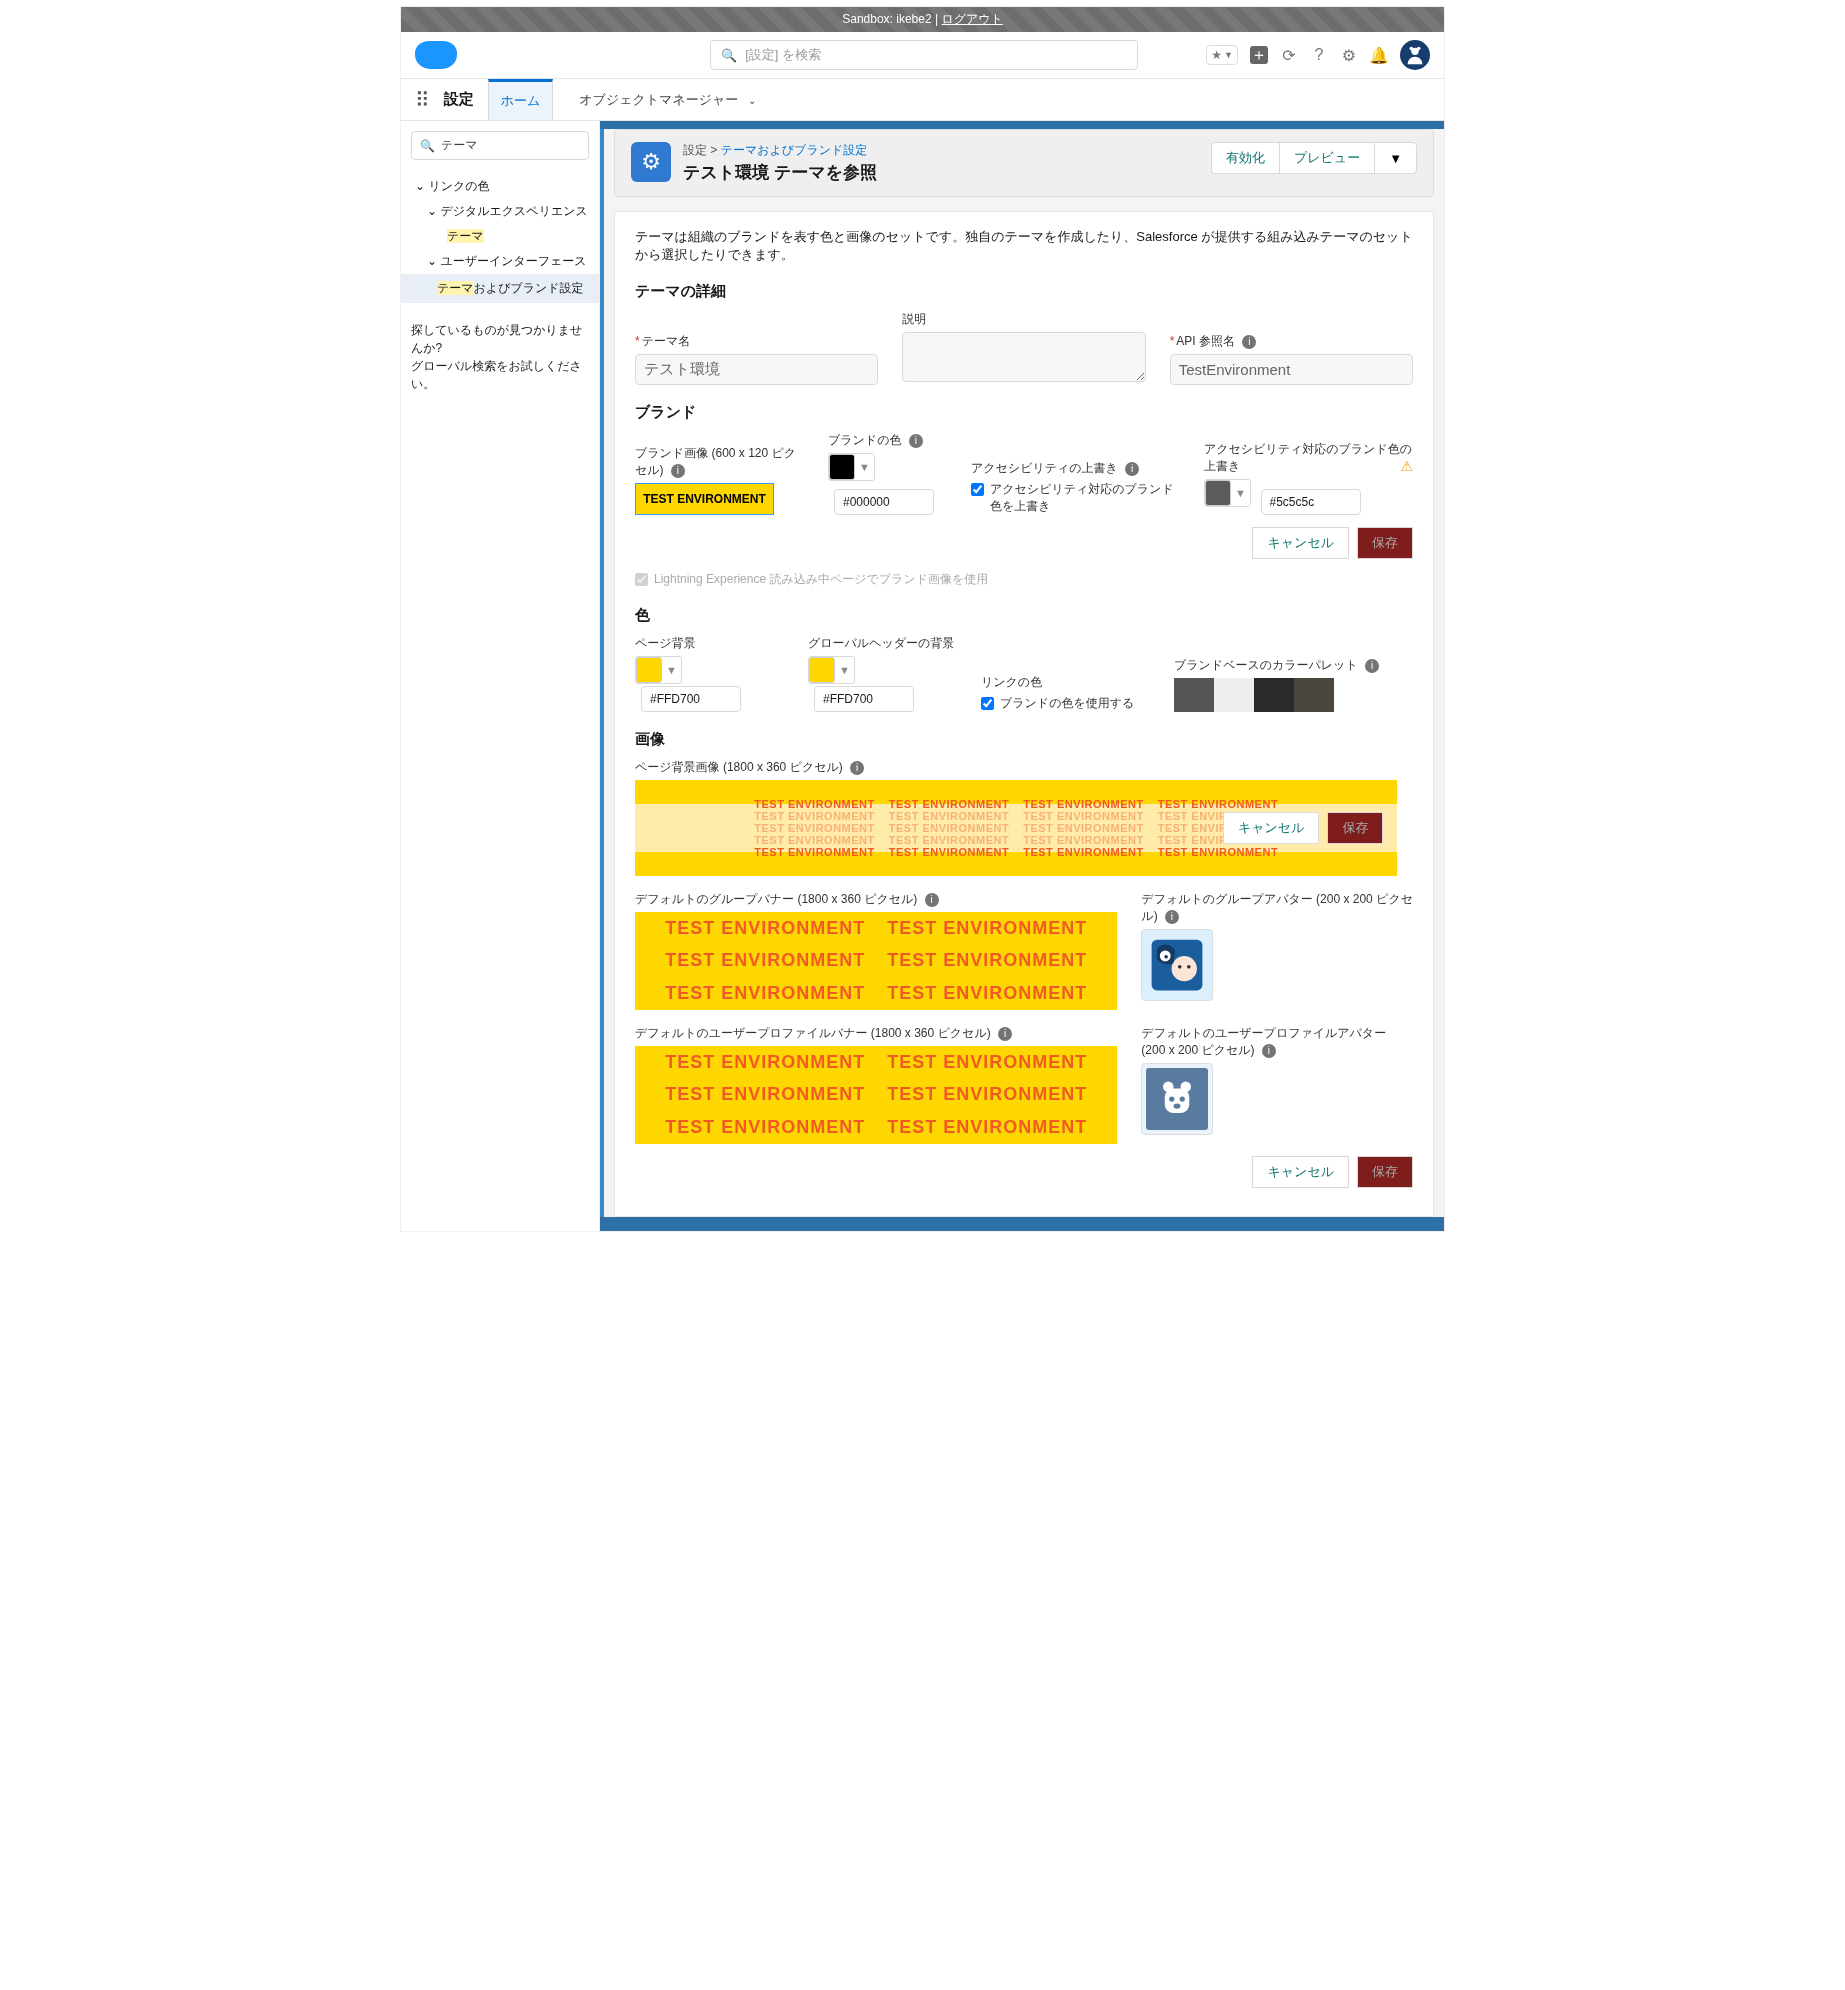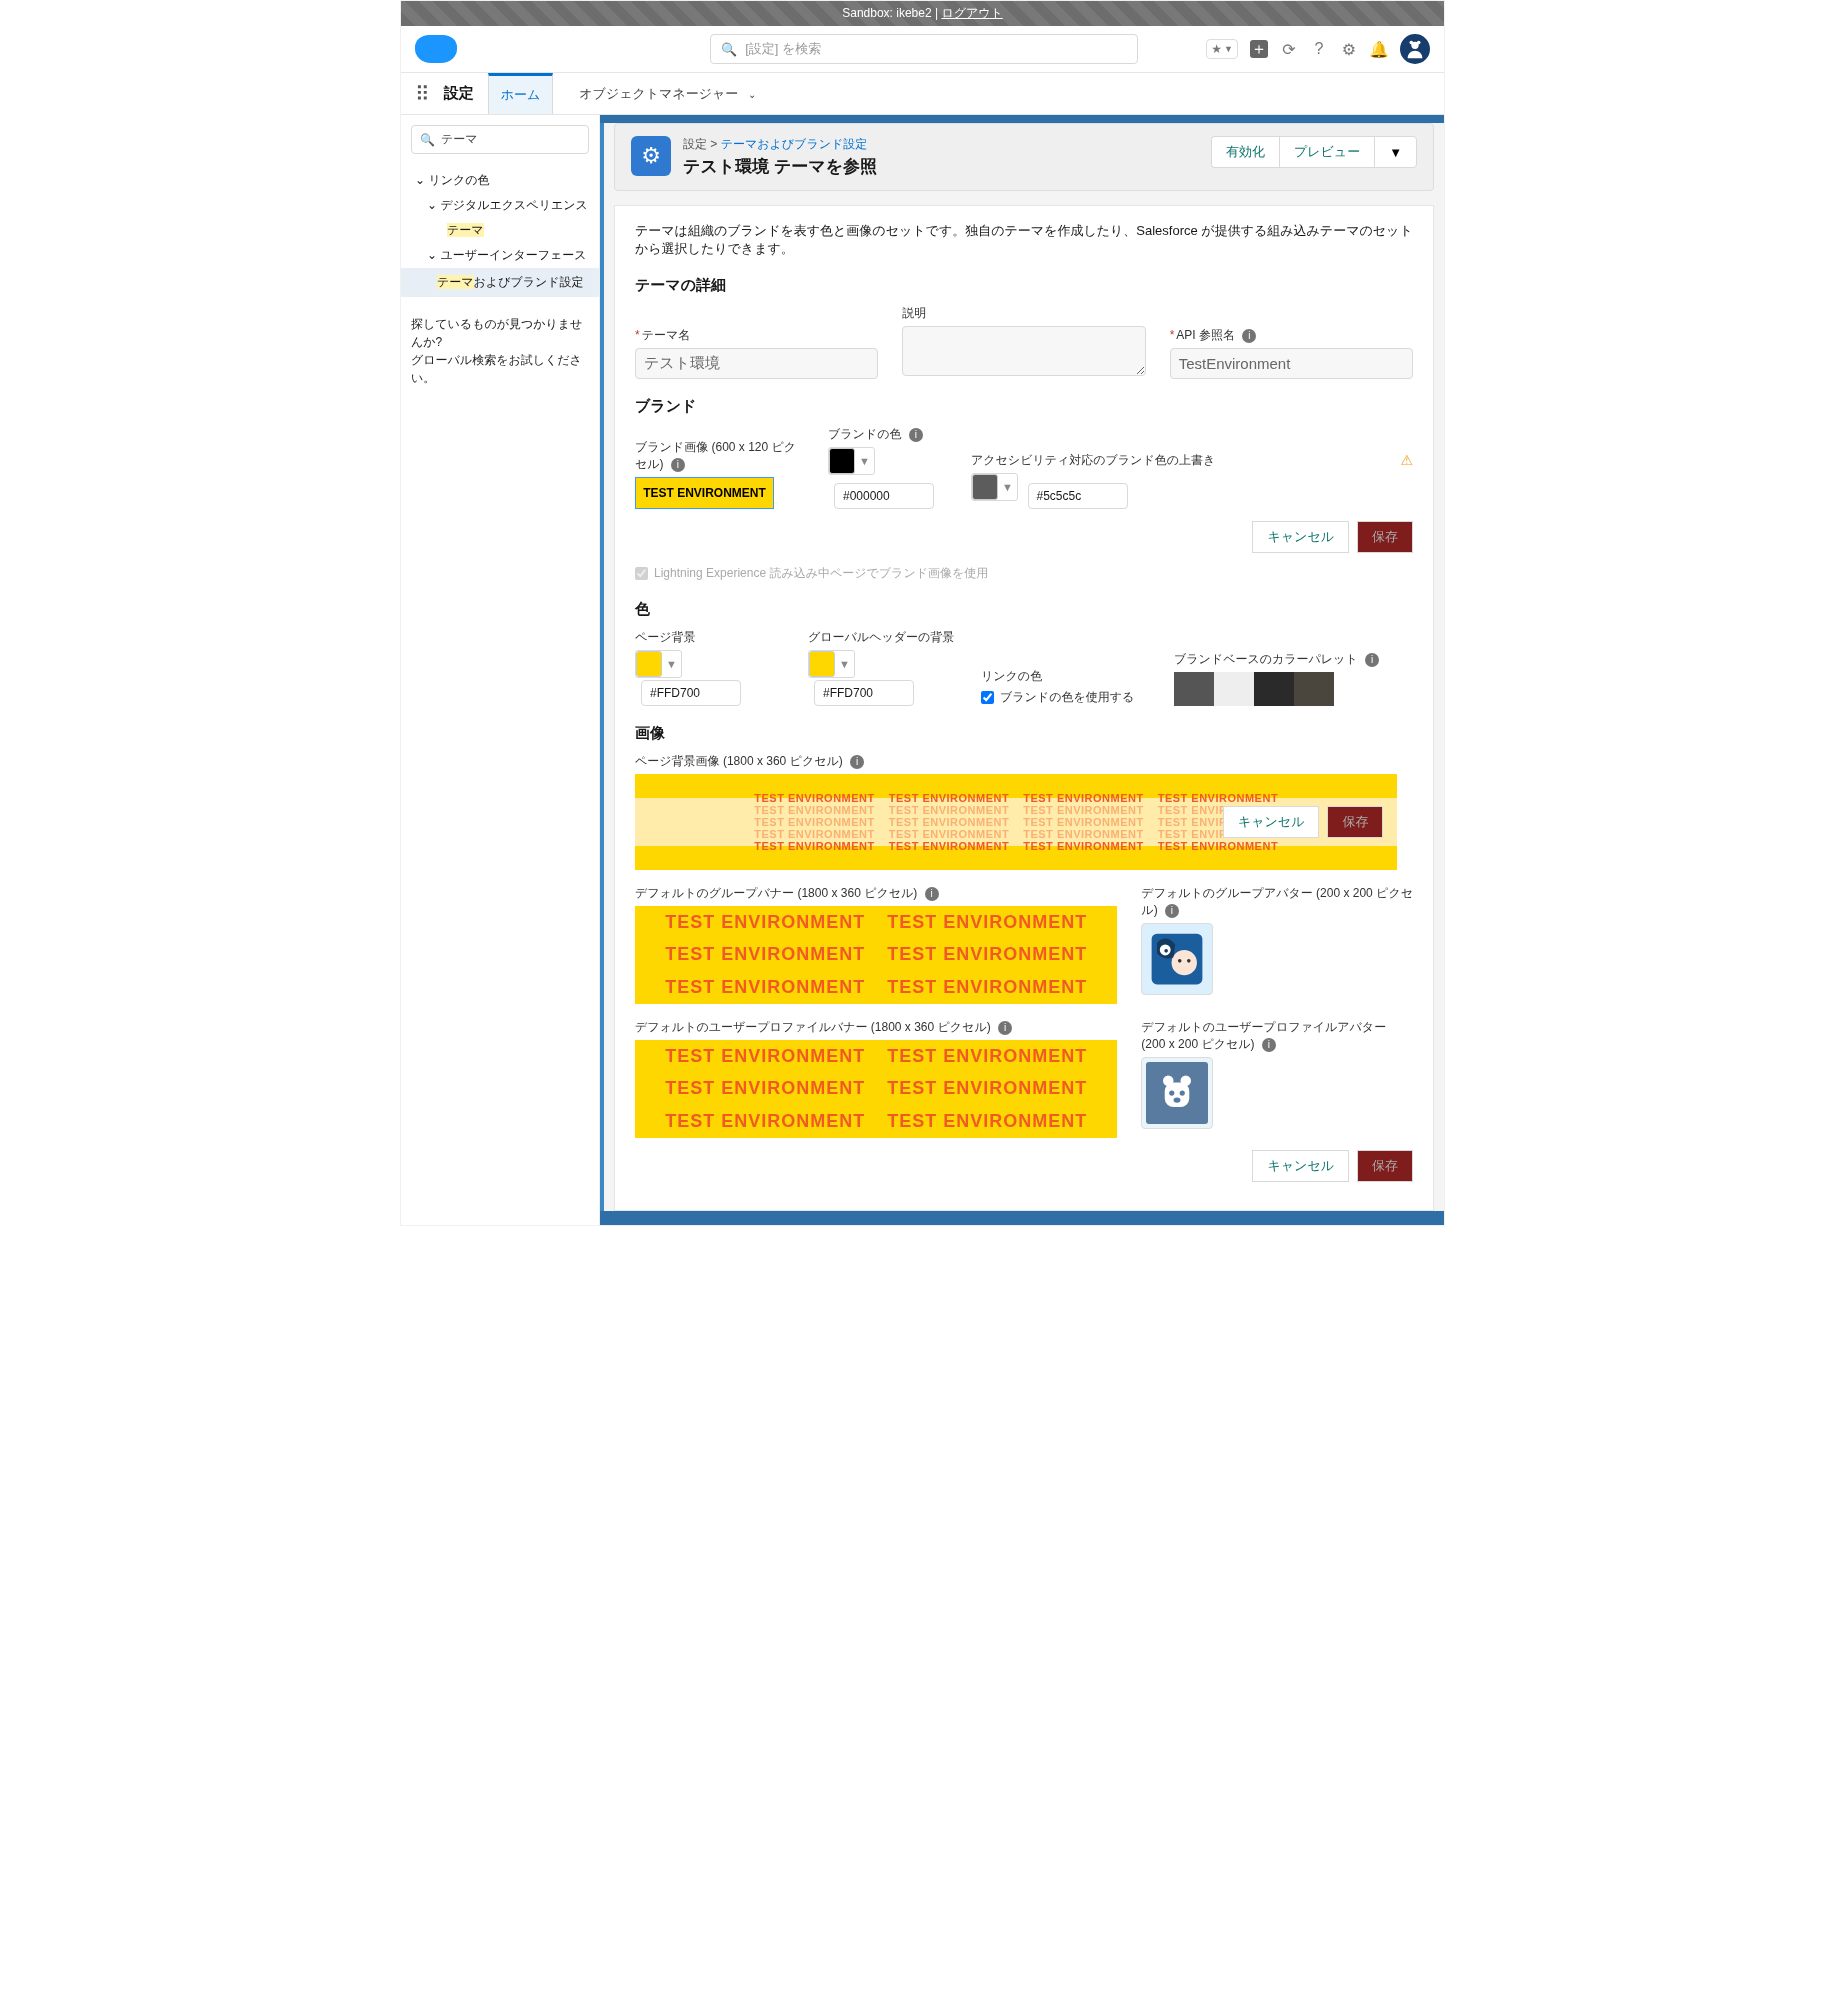--- a/index.html
+++ b/index.html
@@ -1,17 +1,17 @@
 <!DOCTYPE html>
 <html><head>
 <meta charset="utf-8">
 <style>
 * { box-sizing: border-box; margin: 0; padding: 0; font-family: -apple-system, "Helvetica Neue", Arial, sans-serif; }
 body { background: #fff; color: #181818; font-size: 13px; }
-.frame { width: 1045px; margin: 0 auto; background: #fff; border: 1px solid #f0f0f0; }
+.frame { width: 1045px; margin: 6px auto; background: #fff; border: 1px solid #f0f0f0; }
 .sandbox-bar { background: repeating-linear-gradient(45deg,#6d6d6d,#6d6d6d 10px,#787878 10px,#787878 20px); color:#fff; text-align:center; padding:4px 0; font-size:12px; }
 .sandbox-bar a { color:#fff; text-decoration:underline; }
 .header { background:#fff; padding:8px 14px; display:flex; align-items:center; gap:14px; }
 .cloud-icon { width:42px; height:28px; background:#1b96ff; border-radius:14px 14px 16px 16px / 12px 12px 14px 14px; position:relative; }
 .search-box { flex:0 0 428px; border:1px solid #d9d9d9; border-radius:4px; padding:5px 10px; display:flex; align-items:center; gap:8px; color:#999; margin-left:239px; }
 .header-icons { margin-left:auto; display:flex; align-items:center; gap:12px; color:#777; }
 .header-icons .ico { width:18px; height:18px; display:inline-flex; align-items:center; justify-content:center; font-size:16px; }
 .avatar { width:30px; height:30px; border-radius:50%; background:#173d6e; color:#fff; display:flex; align-items:center; justify-content:center; font-size:16px; }
 .fav { border:1px solid #ddd; border-radius:4px; padding:2px 4px; display:flex; gap:2px; align-items:center; font-size:12px; }
 .nav-row { background:#fff; border-top:1px solid #e5e5e5; border-bottom:1px solid #e5e5e5; display:flex; align-items:center; padding:0 14px; gap:14px; }
@@ -188,20 +188,27 @@
     </div>
     <div class="col" style="flex:0 0 119px">
       <label class="fl"><span>ブランドの色</span> <span class="info-ico">i</span></label>
       <span class="swatch-drop">
                   <span class="swatch" style="background:#000"></span>
                   <span class="chev">▼</span>
                 </span>
       <div style="margin-top:6px"><span class="hex-input">#000000</span></div>
     </div>
     <div class="col">
+      <label class="fl"><span>アクセシビリティの上書き</span> <span class="info-ico">i</span></label>
+      <div class="checkbox-line">
+                  <input type="checkbox" checked="" style="">
+                  <span>アクセシビリティ対応のブランド色を上書き</span>
+                </div>
+    </div>
+    <div class="col">
       <label class="fl"><span>アクセシビリティ対応のブランド色の上書き</span> <span class="warn">⚠</span></label>
       <span class="swatch-drop">
                   <span class="swatch" style="background:#5c5c5c"></span>
                   <span class="chev">▼</span>
                 </span>
       <span class="hex-input">#5c5c5c</span>
     </div>
   </div>
   <div class="btn-row">
     <button class="btn blue">キャンセル</button>

